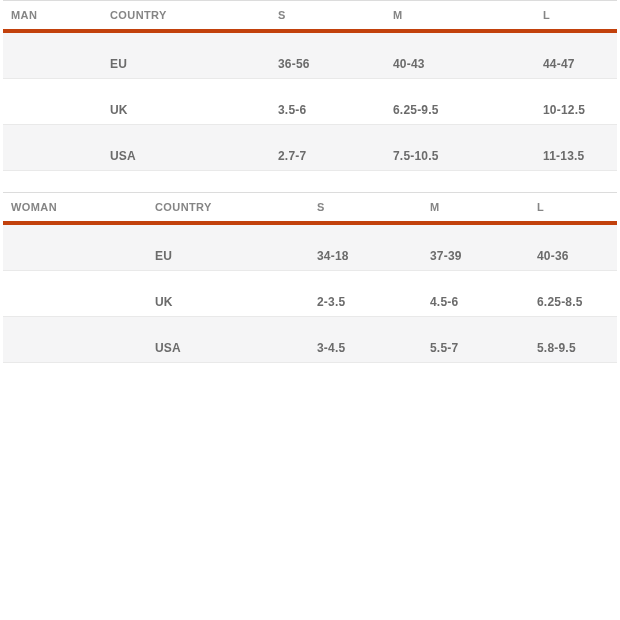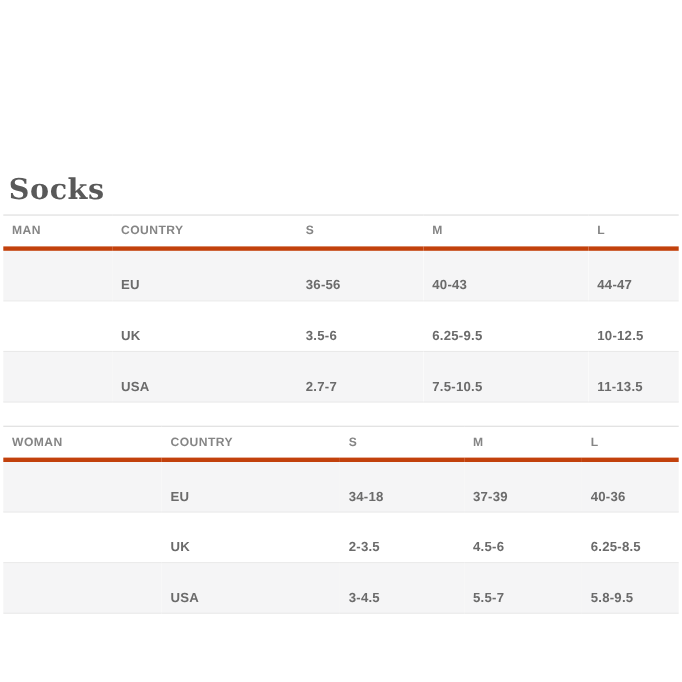--- a/index.html
+++ b/index.html
@@ -65,21 +65,20 @@
   }
   .table-gap {
     height: 21px;
   }
 </style>
 </head>
 <body>
 
 <div class="page">
 
-  <h1 class="page-title">Socks</h1>
 
   <table class="size-table">
     <colgroup>
       <col style="width:99px">
       <col style="width:168px">
       <col style="width:115px">
       <col style="width:150px">
       <col style="width:82px">
     </colgroup>
     <thead>

